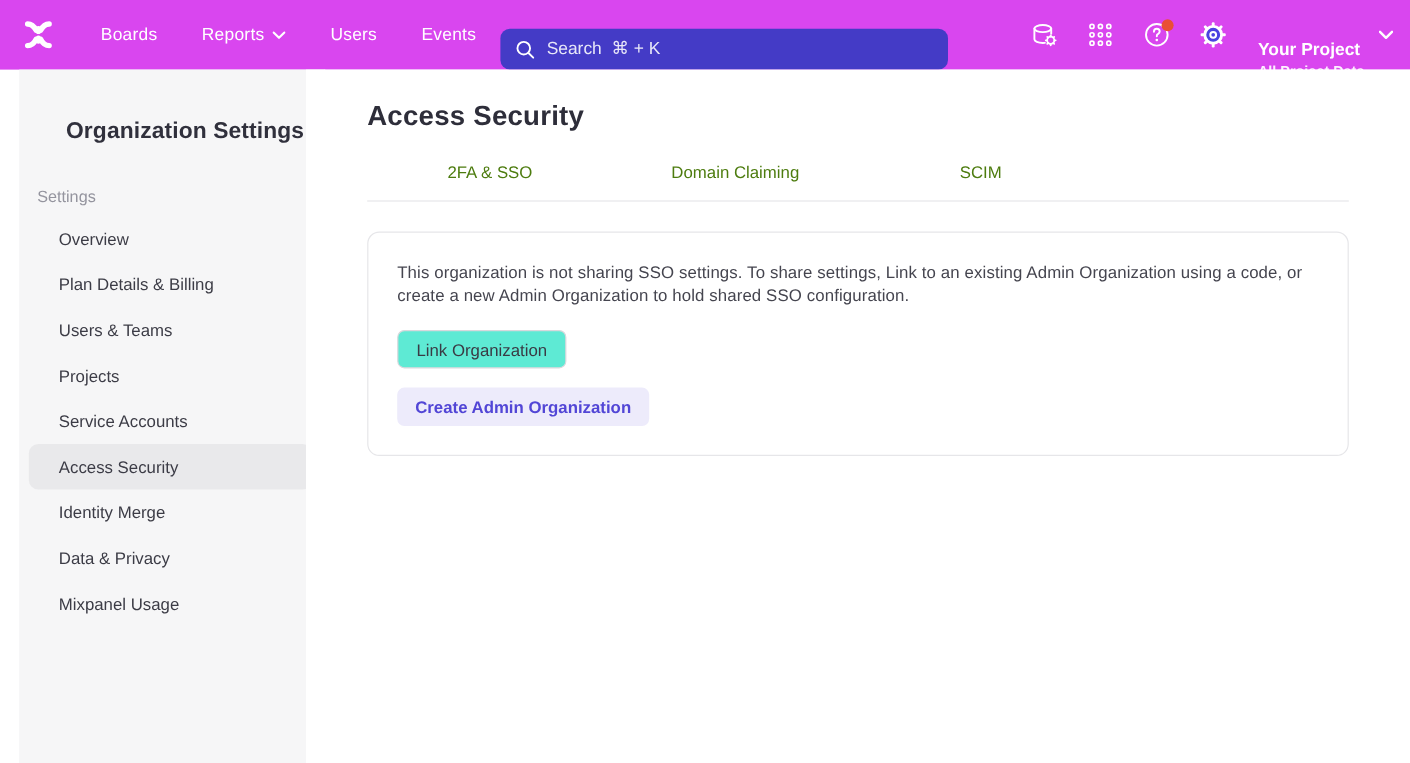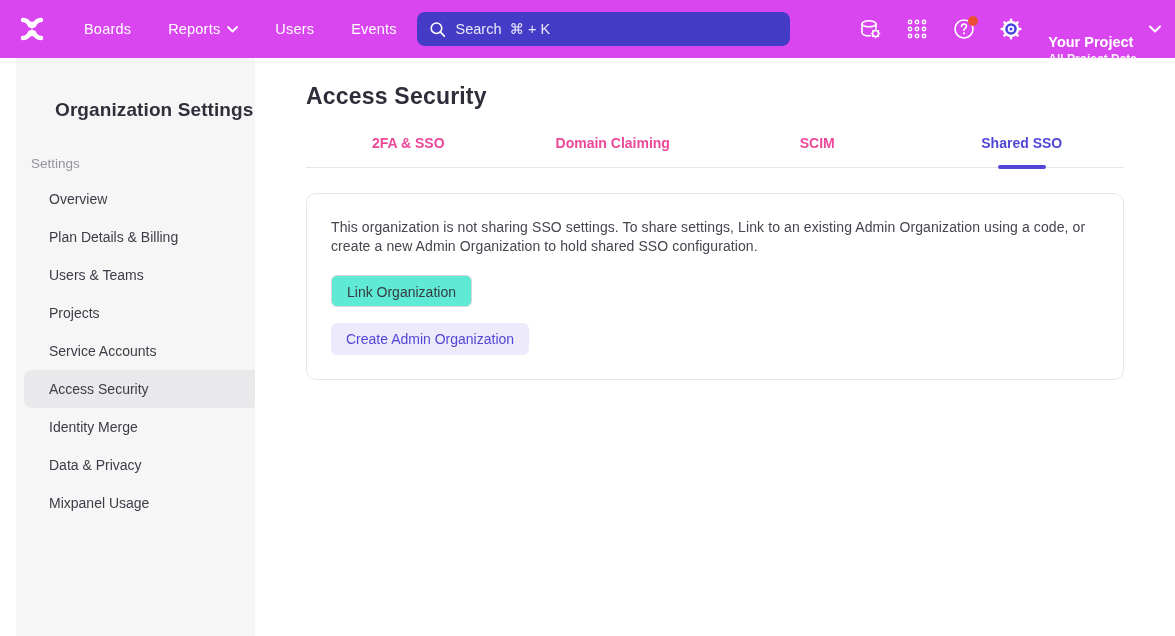--- a/index.html
+++ b/index.html
@@ -20,21 +20,21 @@
   .logo-wrap { padding: 0 18px 0 16px; display: flex; align-items: center; cursor: pointer; }
   .nav-links { display: flex; align-items: center; gap: 37px; margin-left: 18px; }
   .nav-link {
     color: #fff; font-size: 14.5px; letter-spacing: .2px;
     display: flex; align-items: center; gap: 7px; cursor: pointer;
     white-space: nowrap;
   }
   .chev { display: inline-block; }
 
   .search-box {
-    position: absolute; left: 417px; top: 12px; width: 373px; height: 34px;
+    position: absolute; left: 417px; top: 24px; width: 373px; height: 34px;
     background: #443bc6; border-radius: 8px;
     display: flex; align-items: center; padding: 0 12px; gap: 9px;
   }
   .search-box input {
     background: transparent; border: none; outline: none;
     color: #fff; font-size: 14.5px; width: 100%;
     font-family: "Liberation Sans", sans-serif;
   }
   .search-box input::placeholder { color: rgba(255,255,255,.88); opacity: 1; }
 
@@ -83,21 +83,21 @@
     margin: 25px 0 0 51px; font-size: 23px; font-weight: bold; color: #2e2e3a;
     letter-spacing: .2px;
   }
   .tabs {
     margin: 25px 51px 0 51px; width: 818px;
     display: grid; grid-template-columns: repeat(4, 1fr);
     border-bottom: 1px solid #e6e6e9;
   }
   .tab {
     position: relative; text-align: center; padding-bottom: 16px;
-    font-size: 14px; color: #ec4899; cursor: pointer; font-weight: bold;
+    font-size: 14px; color: #4d7c0f; cursor: pointer;
   }
   .tab.active { color: #5246d6; font-weight: bold; }
   .tab .indicator {
     position: absolute; left: 50%; transform: translateX(-50%);
     bottom: -2px; width: 48px; height: 4px; border-radius: 2px;
     background: #5246d6; display: none;
   }
   .tab.active .indicator { display: block; }
 
   .card {
@@ -112,21 +112,21 @@
   .btn {
     display: inline-block; height: 32px; line-height: 32px; padding: 0 15px;
     border-radius: 6px; font-size: 14px; cursor: pointer;
     font-family: "Liberation Sans", sans-serif; border: none;
   }
   .btn-outline {
     margin-top: 19px; background: #5eead4; border: 1px solid #d8d8dc; color: #3a3a44;
     display: block; width: max-content;
   }
   .btn-purple {
-    margin-top: 16px; background: #edebfb; color: #5246d6; font-weight: 400;
+    margin-top: 16px; background: #edebfb; color: #5246d6; font-weight: 700;
     display: block; width: max-content;
   }
 </style>
 </head>
 <body>
 
 <header class="navbar">
   <div class="logo-wrap">
     <svg width="32" height="32" viewBox="0 0 32 32">
       <g stroke="#ffffff" stroke-width="4.4" stroke-linecap="round" fill="none">
@@ -261,24 +261,20 @@
       
     </div>
     <div class="tab">
       <span>Domain Claiming</span>
       
     </div>
     <div class="tab">
       <span>SCIM</span>
       
     </div>
-    <div class="tab active">
-      <span>Shared SSO</span>
-      <div class="indicator"></div>
-    </div>
   </div>
 
   <section class="card">
     <p class="card-desc">This organization is not sharing SSO settings. To share settings, Link to an existing Admin Organization using a code, or create a new Admin Organization to hold shared SSO configuration.</p>
     <button class="btn btn-outline">Link Organization</button>
     <button class="btn btn-purple">Create Admin Organization</button>
   </section>
 </main>
 
 </body></html>

